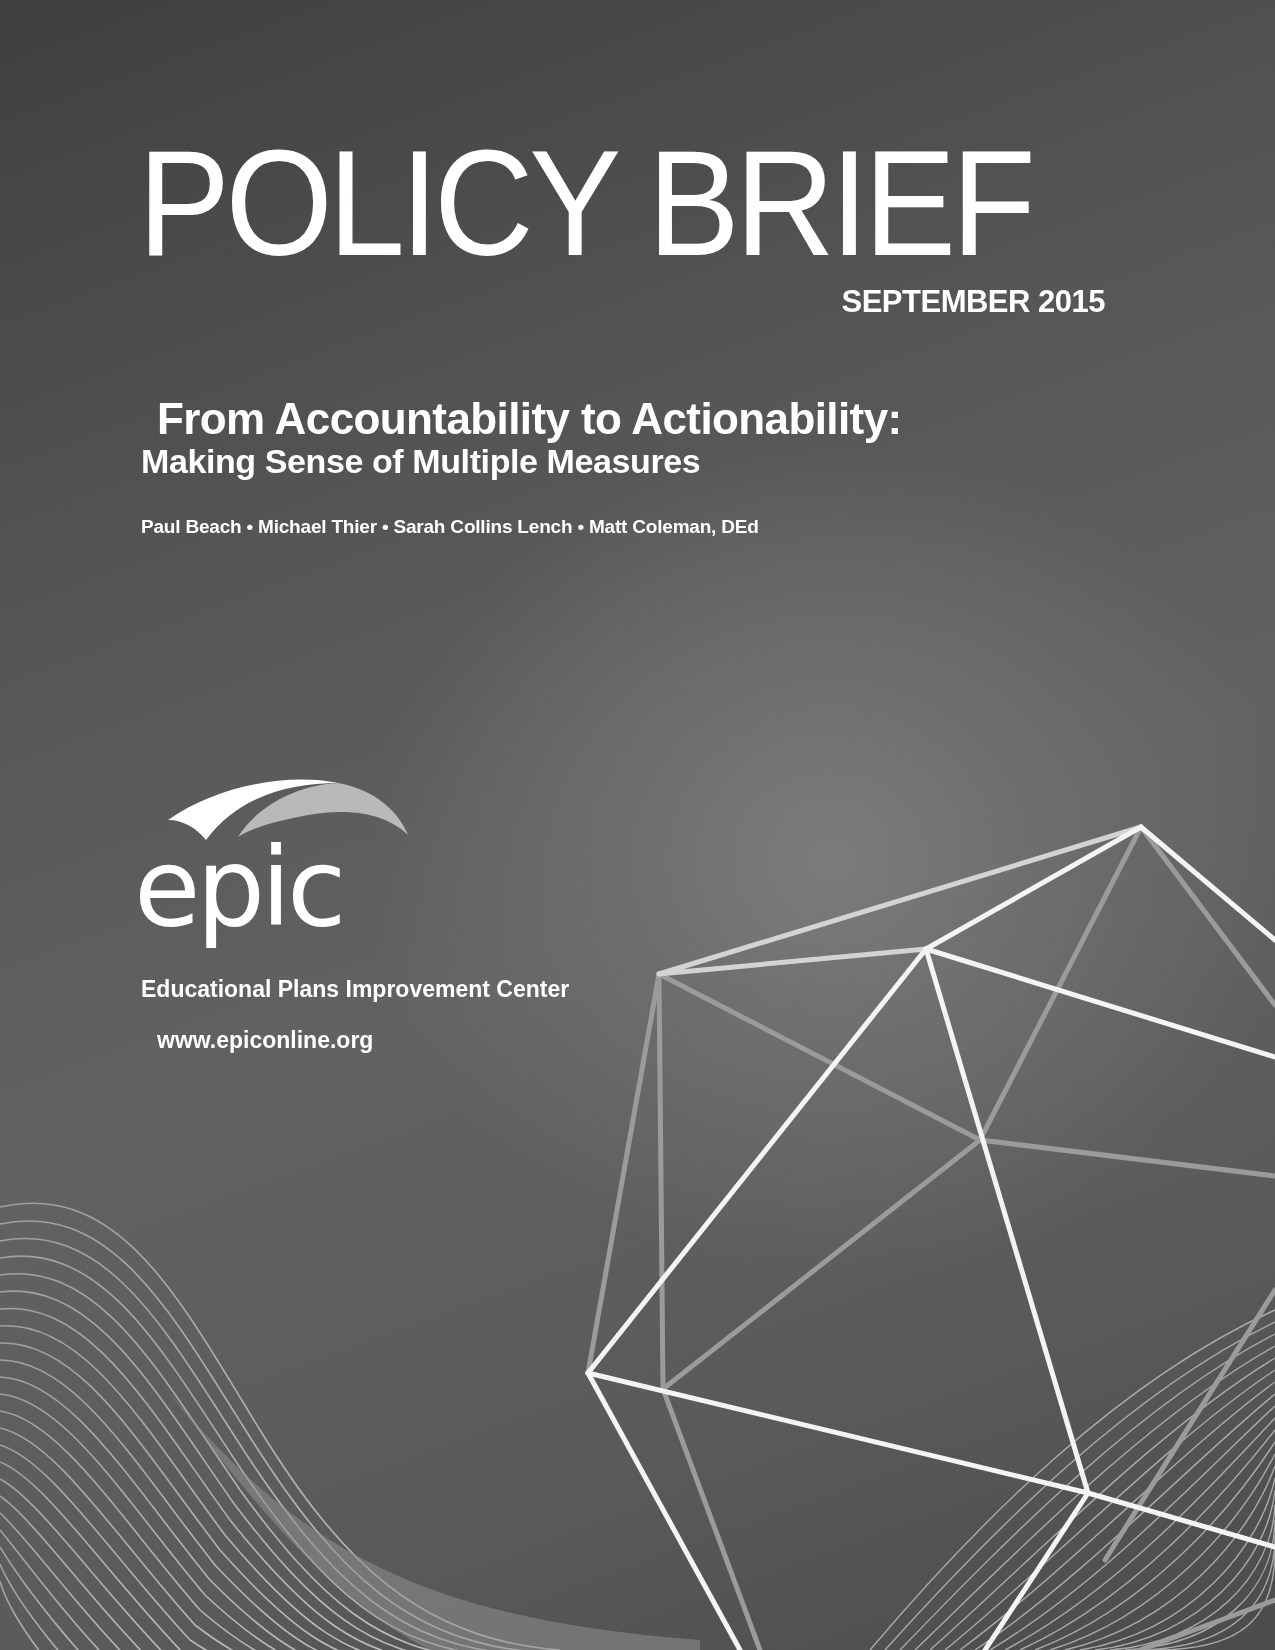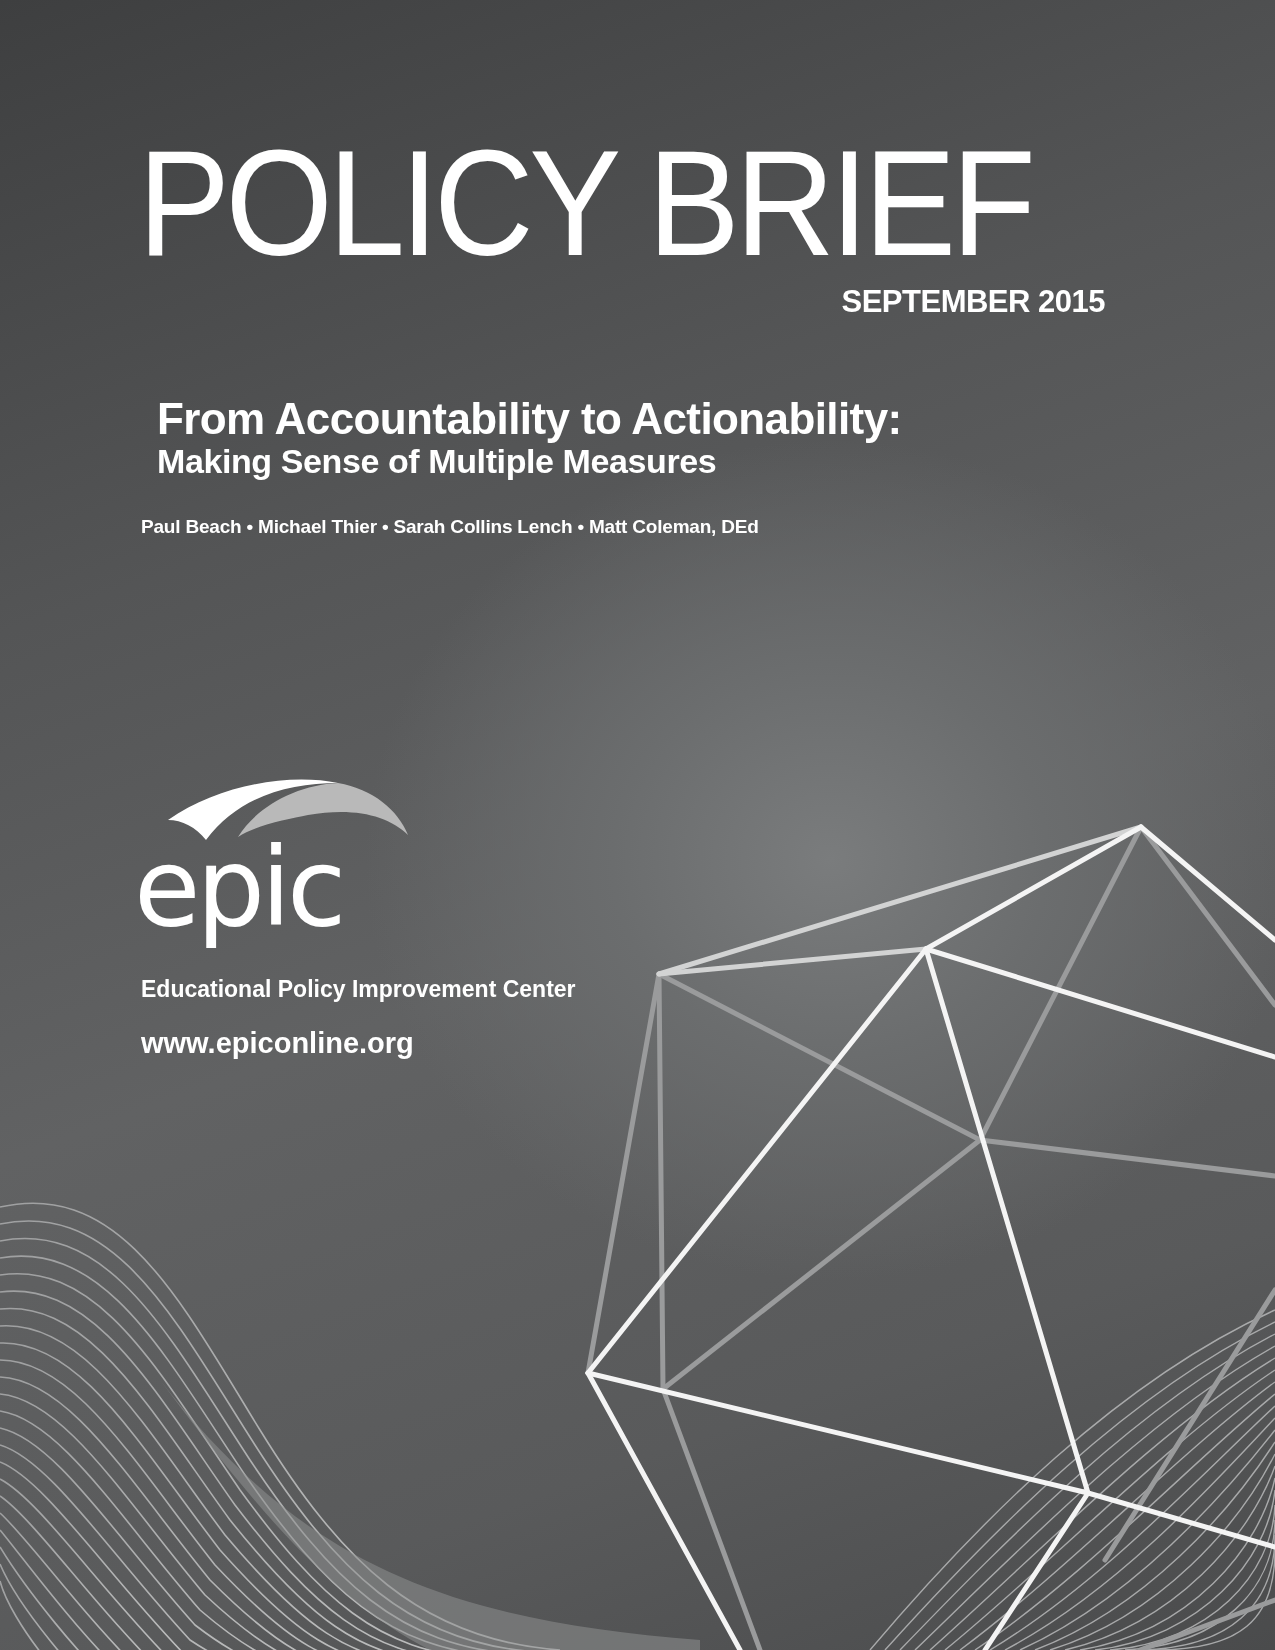--- a/index.html
+++ b/index.html
@@ -20,35 +20,35 @@
   .date {
     position: absolute; right: 170px; top: 284px;
     font-size: 31px; font-weight: 700; letter-spacing: -0.5px; white-space: nowrap;
   }
   .headline {
     position: absolute; left: 141px; top: 378px; margin: 16px;
     font-size: 44px; font-weight: 700; letter-spacing: -0.6px; white-space: nowrap;
   }
   .subtitle {
     position: absolute; left: 141px; top: 436px;
-    font-size: 34px; font-weight: 700; line-height: 50px; letter-spacing: -0.4px; margin-left: 16px;
+    font-size: 34px; font-weight: 700; line-height: 50px; letter-spacing: -0.4px;
   }
   .subtitle div { white-space: nowrap; }
   .authors {
     position: absolute; left: 141px; top: 516px;
     font-size: 19px; font-weight: 700; white-space: nowrap; letter-spacing: -0.2px;
   }
   .logo { position: absolute; left: 138px; top: 775px; width: 280px; height: 180px; }
   .org-name {
     position: absolute; left: 141px; top: 976px;
     font-size: 23px; font-weight: 700; white-space: nowrap;
   }
   .org-url {
-    position: absolute; left: 141px; top: 1027px;
-    font-size: 29px; font-weight: 700; white-space: nowrap;
+    position: absolute; left: 157px; top: 1027px;
+    font-size: 23px; font-weight: 700; white-space: nowrap;
   }
 </style>
 </head>
 <body>
 
 <svg class="bg-art" viewBox="0 0 1275 1650" xmlns="http://www.w3.org/2000/svg">
   <defs>
     <linearGradient id="waveFade" x1="0" y1="0" x2="1" y2="1">
       <stop offset="0" stop-color="#a6a7a8" stop-opacity="0.9"></stop>
       <stop offset="1" stop-color="#c9caca" stop-opacity="0.9"></stop>
@@ -144,14 +144,14 @@
   <div>Making Sense of Multiple Measures</div>
 </div>
 <div class="authors">Paul Beach • Michael Thier • Sarah Collins Lench • Matt Coleman, DEd</div>
 
 <svg class="logo" viewBox="0 0 280 180" xmlns="http://www.w3.org/2000/svg">
   <path d="M30 45 C 80 10, 150 -2, 200 8 C 150 8, 100 22, 68 65 C 58 52, 44 45, 30 45 Z" fill="#ffffff"></path>
   <path d="M200 8 C 235 14, 260 35, 270 60 C 250 40, 215 32, 170 40 C 150 44, 118 50, 100 62 C 120 30, 160 10, 200 8 Z" fill="#b9b9b9"></path>
   <text x="-4" y="150" fill="#ffffff" font-family="DejaVu Sans, sans-serif" font-size="108" font-weight="400" letter-spacing="-4">epic</text>
 </svg>
 
-<div class="org-name">Educational Policy Improvement Center</div>
+<div class="org-name">Educational Plans Improvement Center</div>
 <div class="org-url">www.epiconline.org</div>
 
 </body></html>

